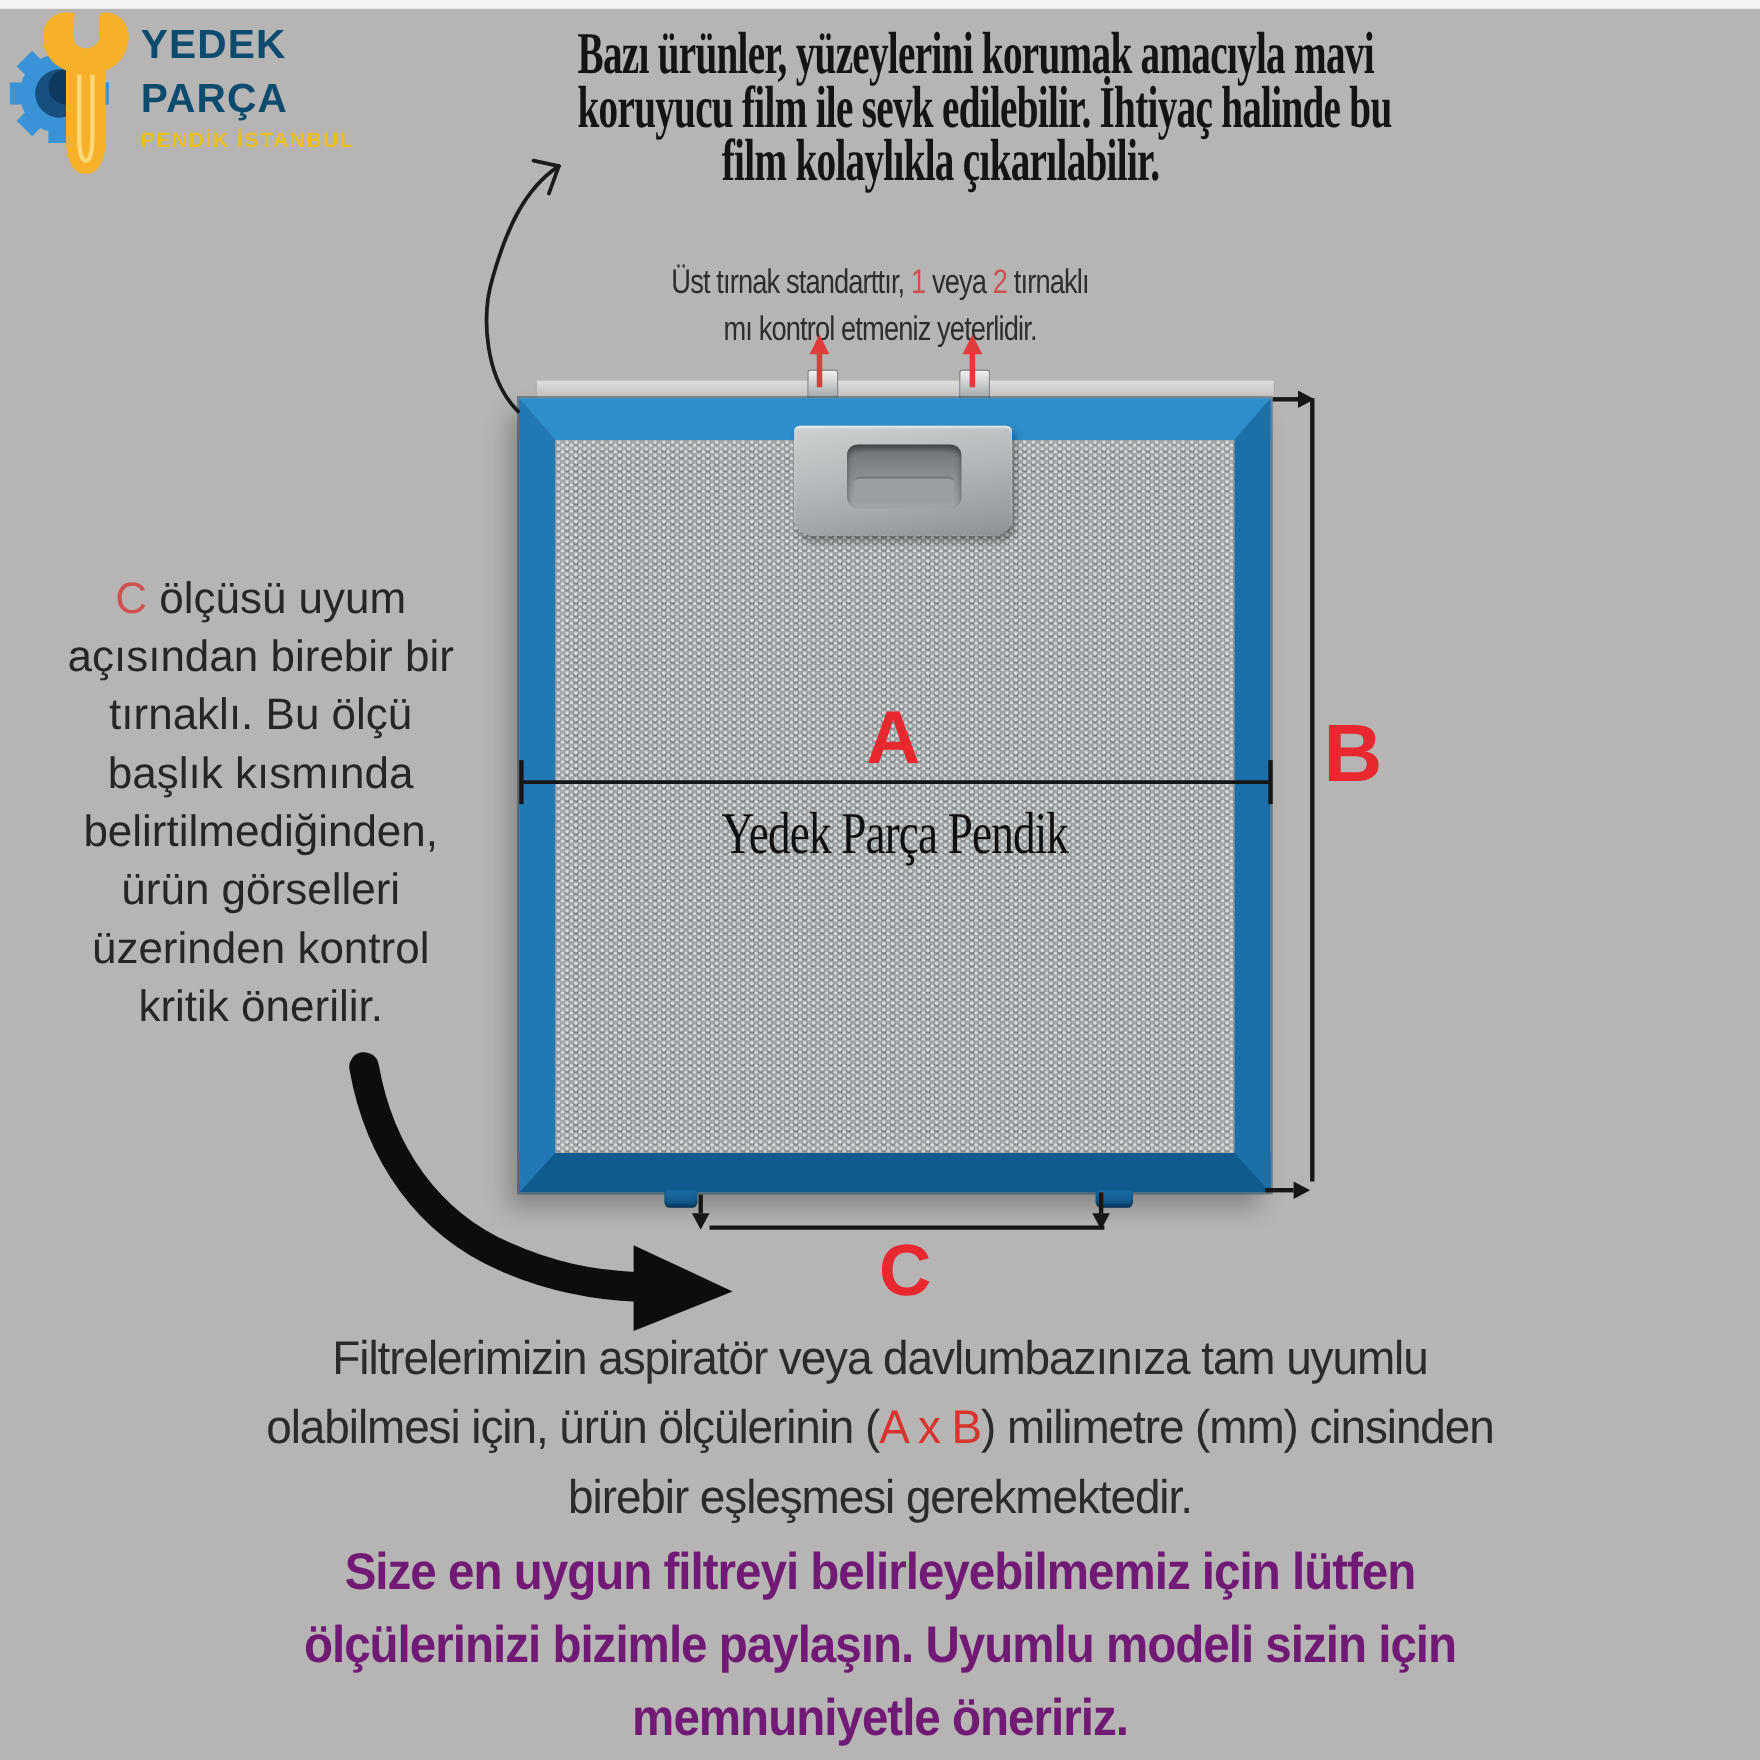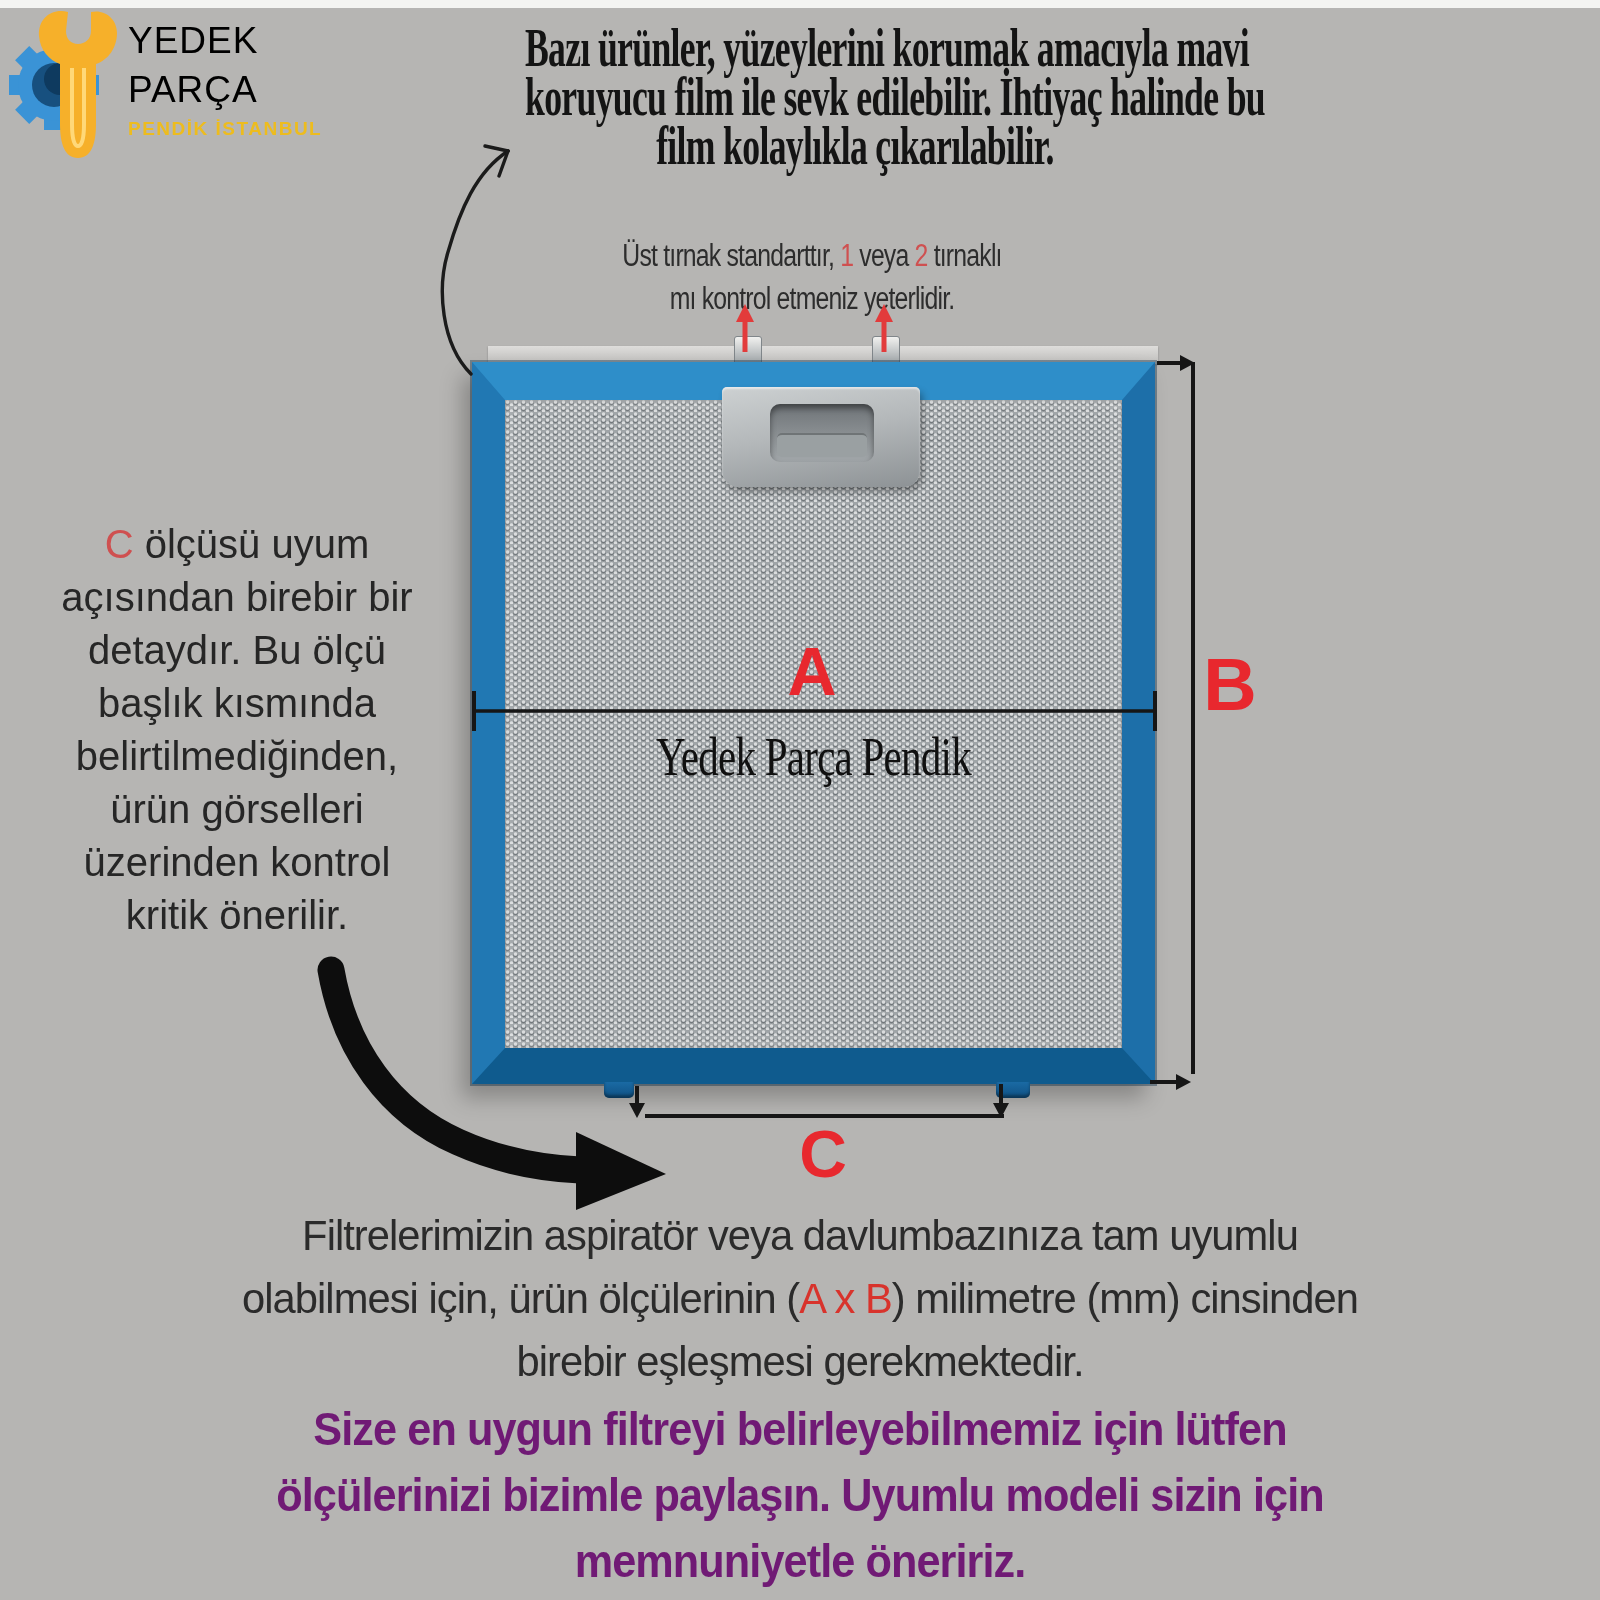--- a/index.html
+++ b/index.html
@@ -8,31 +8,31 @@
     background:#b6b5b3;
     font-family:"Liberation Sans",sans-serif;
   }
   .abs{position:absolute;}
   #top-strip{left:0;top:0;width:1600px;height:8px;background:#f4f4f2;}
 
   
   #logo{left:6px;top:6px;width:300px;height:160px;}
   #logo-icon{position:absolute;left:0;top:0;width:122px;height:158px;}
   #logo-text{position:absolute;left:122px;top:10px;width:180px;}
-  .logo-title{font-weight:400;font-size:37px;line-height:49px;color:#000000;letter-spacing:1px;}
+  .logo-title{font-weight:700;font-size:37px;line-height:49px;color:#0c4a6e;letter-spacing:1px;}
   .logo-sub{margin-top:4px;font-weight:700;font-size:19px;color:#edbc1e;letter-spacing:1.5px;white-space:nowrap;}
 
   
   #top-note{left:355px;top:24px;width:1000px;text-align:center;
     font-family:"Liberation Serif",serif;font-weight:700;font-size:54px;line-height:49px;
     color:#141414;}
   .squeeze{display:block;transform:scaleX(0.66);transform-origin:50% 50%;white-space:nowrap;letter-spacing:-1px;}
 
   
-  #tab-note{left:502px;top:234px;width:620px;text-align:center;
+  #tab-note{left:490px;top:234px;width:620px;text-align:center;
     font-size:31px;line-height:43px;color:#2d2d2d;}
   #tab-note .squeeze{transform:scaleX(0.80);}
   .soft-red{color:#cf5050;}
 
   
   #left-note{left:12px;top:518px;width:450px;text-align:center;
     font-size:40px;line-height:53px;color:#262626;}
 
   
   #filter-back{left:488px;top:346px;width:670px;height:18px;
@@ -129,21 +129,21 @@
   </div>
 
   <div id="tab-note" class="abs">
     <span class="squeeze"><span>Üst tırnak standarttır, </span><span class="soft-red">1</span><span> veya </span><span class="soft-red">2</span><span> tırnaklı</span></span>
     <span class="squeeze">mı kontrol etmeniz yeterlidir.</span>
   </div>
 
   <div id="left-note" class="abs">
     <div><span class="soft-red">C</span><span> ölçüsü uyum</span></div>
     <div>açısından birebir bir</div>
-    <div>detaydır. Bu ölçü</div>
+    <div>tırnaklı. Bu ölçü</div>
     <div>başlık kısmında</div>
     <div>belirtilmediğinden,</div>
     <div>ürün görselleri</div>
     <div>üzerinden kontrol</div>
     <div>kritik önerilir.</div>
   </div>
 
   <div id="filter-back" class="abs"></div>
   <div id="tab-top-left" class="abs tab-top"></div>
   <div id="tab-top-right" class="abs tab-top"></div>

